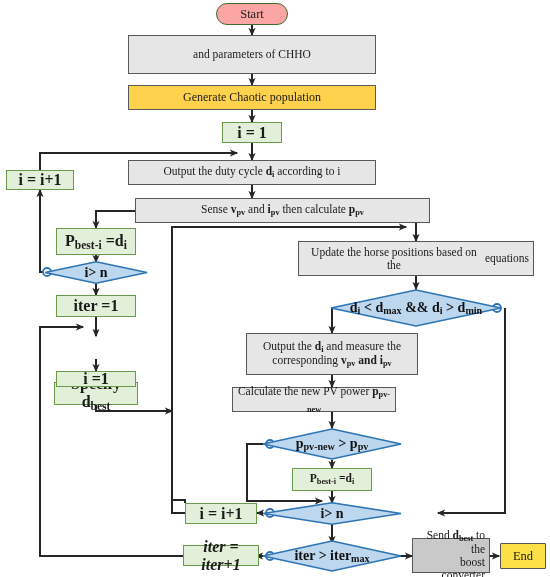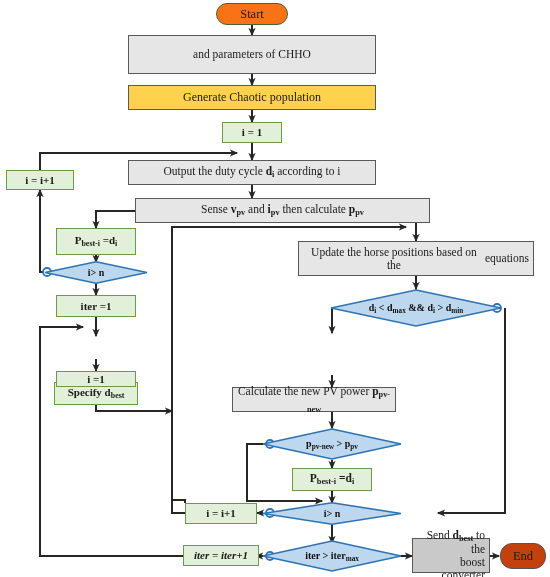--- a/index.html
+++ b/index.html
@@ -3,26 +3,26 @@
 <meta charset="utf-8">
 <style>
   html,body{margin:0;padding:0;background:#ffffff;}
   body{font-family:"Liberation Serif",serif;}
   #chart{position:relative;width:550px;height:577px;background:#fff;overflow:hidden;}
   #svg-layer{position:absolute;left:0;top:0;width:550px;height:577px;}
   .node{position:absolute;box-sizing:border-box;display:flex;align-items:center;
         justify-content:center;text-align:center;line-height:1.12;
         font-family:"Liberation Serif",serif;color:#1b1b1b;}
   .proc{background:#e6e6e6;border:1.6px solid #595959;font-size:11.5px;padding:1px 4px;}
-  .green{background:#e2efd9;border:1.5px solid #6a9a4a;font-weight:bold;font-size:11px;}
+  .green{background:#e2efd9;border:1.5px solid #6a9a4a;font-weight:bold;font-size:16px;}
   .gold{background:#ffd24d;border:1.5px solid #595959;font-size:12px;}
-  .term-start{background:#f97316;border:1.8px solid #3f6b32;border-radius:11px;font-size:12.5px;}
-  .term-end{background:#c2410c;border:1.8px solid #555;border-radius:12px;font-size:12.5px;text-align:center;}
+  .term-start{background:#fca5a5;border:1.8px solid #3f6b32;border-radius:11px;font-size:12.5px;}
+  .term-end{background:#fde047;border:1.8px solid #555;border-radius:1px;font-size:12.5px;text-align:center;}
   .dia-wrap{position:absolute;display:flex;align-items:center;justify-content:center;}
-  .dia-wrap .dia-label{position:relative;z-index:3;font-weight:bold;font-size:10px;
+  .dia-wrap .dia-label{position:relative;z-index:3;font-weight:bold;font-size:14px;
         color:#111;white-space:nowrap;font-family:"Liberation Serif",serif;}
   .dia-svg{position:absolute;left:0;top:0;}
   sub{font-size:72%;vertical-align:-0.22em;}
   b{font-weight:bold;}
 </style>
 </head>
 <body>
 
 <div id="chart">
 
@@ -172,20 +172,28 @@
 
   <div class="dia-wrap" style="left:330px;top:289px;width:172px;height:38px;">
     <svg class="dia-svg" width="172" height="38" viewBox="0 0 172 38">
       <polygon points="86,1 171,19 86,37 1,19" fill="#bdd7ee" stroke="#2e74b5" stroke-width="1.6"></polygon>
     </svg>
     <span class="dia-label">
       <b>d</b><b><sub>i</sub></b> &lt; <b>d</b><b><sub>max</sub></b> &amp;&amp; <b>d</b><b><sub>i</sub></b> &gt; <b>d</b><b><sub>min</sub></b>
     </span>
   </div>
 
+  <div class="node proc" style="left:246px;top:333px;width:172px;height:42px;flex-direction:column;">
+    <span>
+      <span>Output the </span><b>d</b><b><sub>i</sub></b><span> and measure the</span>
+    </span>
+    <span>
+      <span>corresponding </span><b>v</b><b><sub>pv</sub></b><b> and i</b><b><sub>pv</sub></b>
+    </span>
+  </div>
 
   <div class="node proc" style="left:232px;top:387px;width:164px;height:25px;">
     <span>
       <span>Calculate the new PV power </span><b>p</b><b><sub>pv-new</sub></b>
     </span>
   </div>
 
   <div class="dia-wrap" style="left:262px;top:428px;width:140px;height:32px;">
     <svg class="dia-svg" width="140" height="32" viewBox="0 0 140 32">
       <polygon points="70,1 139,16 70,31 1,16" fill="#bdd7ee" stroke="#2e74b5" stroke-width="1.6"></polygon>

